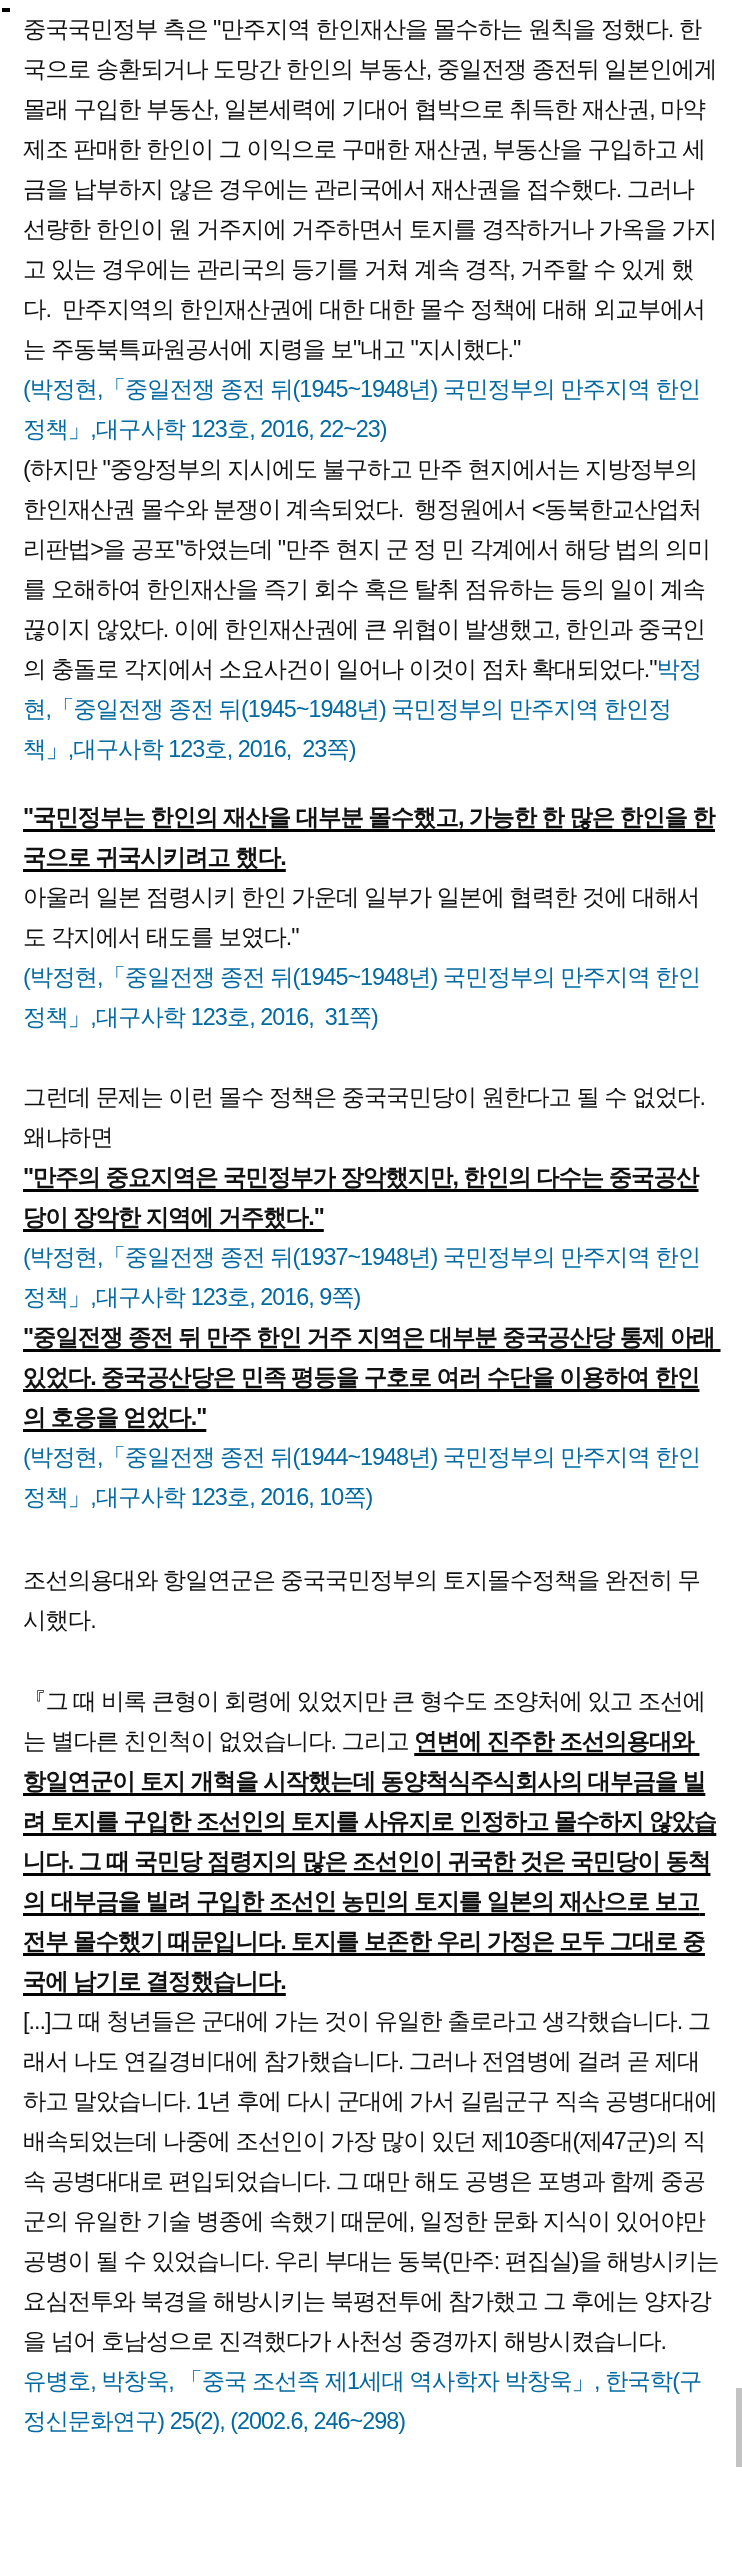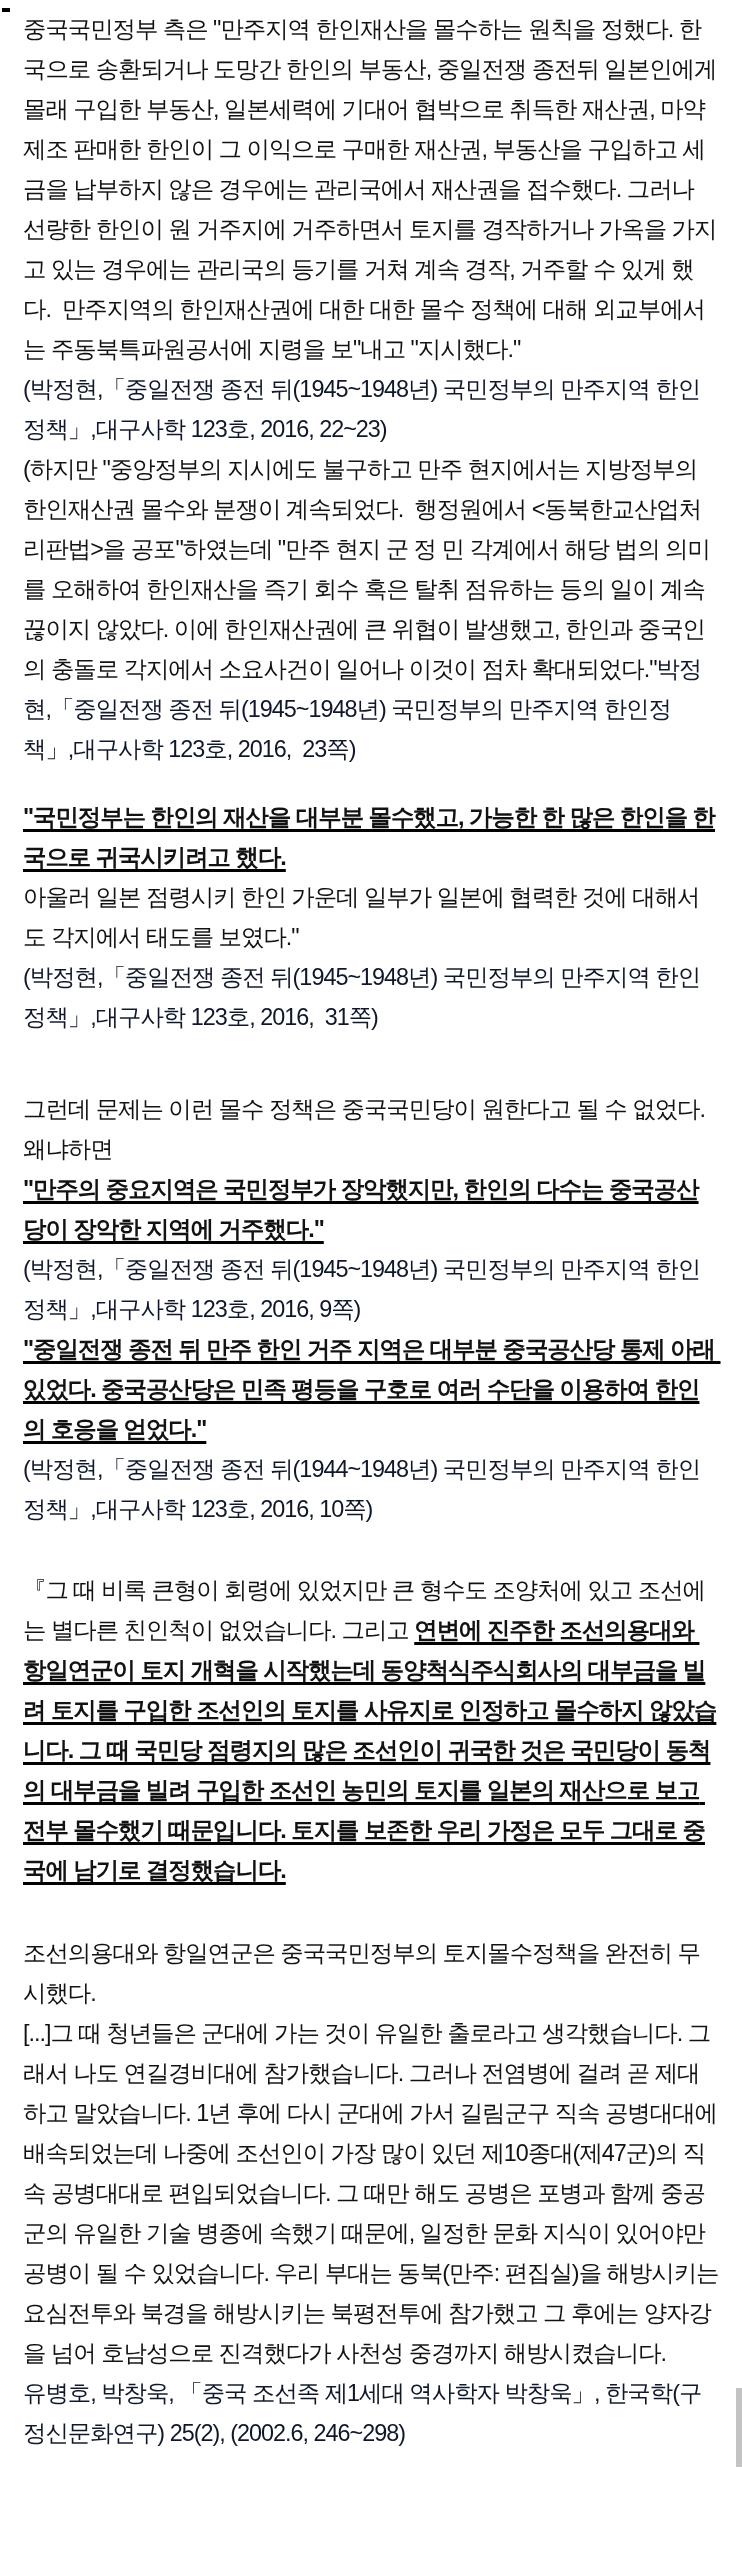--- a/index.html
+++ b/index.html
@@ -30,21 +30,21 @@
     word-break: break-word;
   }
   .run.normal { font-weight: 400; }
   .run.bold-underline {
     font-weight: 700;
     text-decoration: underline;
     text-decoration-color: #000000;
     text-decoration-thickness: 2.7px;
     text-underline-offset: 4.1px;
   }
-  .run.citation { color: #0f172a; font-weight: 400; }
+  .run.citation { color: #0369a1; font-weight: 400; }
   .artifact {
     position: absolute;
     left: 2.1px;
     top: 7.6px;
     width: 7.6px;
     height: 4.1px;
     background: #000000;
   }
   .scrollbar-thumb {
     position: absolute;
@@ -60,25 +60,25 @@
 
 <div class="page-root">
   <div class="artifact"></div>
   <main class="doc" id="doc">
       <p class="para"><span class="run normal">중국국민정부 측은 "만주지역 한인재산을 몰수하는 원칙을 정했다. 한국으로 송환되거나 도망간 한인의 부동산, 중일전쟁 종전뒤 일본인에게 몰래 구입한 부동산, 일본세력에 기대어 협박으로 취득한 재산권, 마약 제조 판매한 한인이 그 이익으로 구매한 재산권, 부동산을 구입하고 세금을 납부하지 않은 경우에는 관리국에서 재산권을 접수했다. 그러나 선량한 한인이 원 거주지에 거주하면서 토지를 경작하거나 가옥을 가지고 있는 경우에는 관리국의 등기를 거쳐 계속 경작, 거주할 수 있게 했다.  만주지역의 한인재산권에 대한 대한 몰수 정책에 대해 외교부에서는 주동북특파원공서에 지령을 보"내고 "지시했다."</span></p>
       <p class="para"><span class="run citation">(박정현,「중일전쟁 종전 뒤(1945~1948년) 국민정부의 만주지역 한인정책」,대구사학 123호, 2016, 22~23)</span></p>
       <p class="para"><span class="run normal">(하지만 "중앙정부의 지시에도 불구하고 만주 현지에서는 지방정부의 한인재산권 몰수와 분쟁이 계속되었다.  행정원에서 &lt;동북한교산업처리판법&gt;을 공포"하였는데 "만주 현지 군 정 민 각계에서 해당 법의 의미를 오해하여 한인재산을 즉기 회수 혹은 탈취 점유하는 등의 일이 계속 끊이지 않았다. 이에 한인재산권에 큰 위협이 발생했고, 한인과 중국인의 충돌로 각지에서 소요사건이 일어나 이것이 점차 확대되었다."</span><span class="run citation">박정현,「중일전쟁 종전 뒤(1945~1948년) 국민정부의 만주지역 한인정책」,대구사학 123호, 2016,  23쪽)</span></p>
       <p class="para" style="margin-top: 27.5px;"><span class="run bold-underline">"국민정부는 한인의 재산을 대부분 몰수했고, 가능한 한 많은 한인을 한국으로 귀국시키려고 했다.</span></p>
       <p class="para"><span class="run normal">아울러 일본 점령시키 한인 가운데 일부가 일본에 협력한 것에 대해서도 각지에서 태도를 보였다."</span></p>
       <p class="para"><span class="run citation">(박정현,「중일전쟁 종전 뒤(1945~1948년) 국민정부의 만주지역 한인정책」,대구사학 123호, 2016,  31쪽)</span></p>
-      <p class="para" style="margin-top: 52px;"><span class="run normal">그런데 문제는 이런 몰수 정책은 중국국민당이 원한다고 될 수 없었다. 왜냐하면</span></p>
+      <p class="para" style="margin-top: 40px;"><span class="run normal">그런데 문제는 이런 몰수 정책은 중국국민당이 원한다고 될 수 없었다. 왜냐하면</span></p>
       <p class="para"><span class="run bold-underline">"만주의 중요지역은 국민정부가 장악했지만, 한인의 다수는 중국공산당이 장악한 지역에 거주했다."</span></p>
-      <p class="para"><span class="run citation">(박정현,「중일전쟁 종전 뒤(1945~1948년) 국민정부의 만주지역 한인정책」,대구사학 123호, 2016, 9쪽)</span></p>
+      <p class="para"><span class="run citation">(박정현,「중일전쟁 종전 뒤(1937~1948년) 국민정부의 만주지역 한인정책」,대구사학 123호, 2016, 9쪽)</span></p>
       <p class="para"><span class="run bold-underline">"중일전쟁 종전 뒤 만주 한인 거주 지역은 대부분 중국공산당 통제 아래 있었다. 중국공산당은 민족 평등을 구호로 여러 수단을 이용하여 한인의 호응을 얻었다."</span></p>
       <p class="para"><span class="run citation">(박정현,「중일전쟁 종전 뒤(1944~1948년) 국민정부의 만주지역 한인정책」,대구사학 123호, 2016, 10쪽)</span></p>
+      <p class="para" style="margin-top: 43px;"><span class="run normal">조선의용대와 항일연군은 중국국민정부의 토지몰수정책을 완전히 무시했다.</span></p>
       <p class="para" style="margin-top: 41px;"><span class="run normal">『그 때 비록 큰형이 회령에 있었지만 큰 형수도 조양처에 있고 조선에는 별다른 친인척이 없었습니다. 그리고 </span><span class="run bold-underline">연변에 진주한 조선의용대와 항일연군이 토지 개혁을 시작했는데 동양척식주식회사의 대부금을 빌려 토지를 구입한 조선인의 토지를 사유지로 인정하고 몰수하지 않았습니다. 그 때 국민당 점령지의 많은 조선인이 귀국한 것은 국민당이 동척의 대부금을 빌려 구입한 조선인 농민의 토지를 일본의 재산으로 보고 전부 몰수했기 때문입니다. 토지를 보존한 우리 가정은 모두 그대로 중국에 남기로 결정했습니다.</span></p>
-      <p class="para" style="margin-top: 43px;"><span class="run normal">조선의용대와 항일연군은 중국국민정부의 토지몰수정책을 완전히 무시했다.</span></p>
       <p class="para"><span class="run normal">[...]그 때 청년들은 군대에 가는 것이 유일한 출로라고 생각했습니다. 그래서 나도 연길경비대에 참가했습니다. 그러나 전염병에 걸려 곧 제대하고 말았습니다. 1년 후에 다시 군대에 가서 길림군구 직속 공병대대에 배속되었는데 나중에 조선인이 가장 많이 있던 제10종대(제47군)의 직속 공병대대로 편입되었습니다. 그 때만 해도 공병은 포병과 함께 중공군의 유일한 기술 병종에 속했기 때문에, 일정한 문화 지식이 있어야만 공병이 될 수 있었습니다. 우리 부대는 동북(만주: 편집실)을 해방시키는 요심전투와 북경을 해방시키는 북평전투에 참가했고 그 후에는 양자강을 넘어 호남성으로 진격했다가 사천성 중경까지 해방시켰습니다.</span></p>
       <p class="para"><span class="run citation">유병호, 박창욱, 「중국 조선족 제1세대 역사학자 박창욱」, 한국학(구 정신문화연구) 25(2), (2002.6, 246~298)</span></p>
     </main>
   <div class="scrollbar-thumb"></div>
 </div>
 
 
 </body></html>

